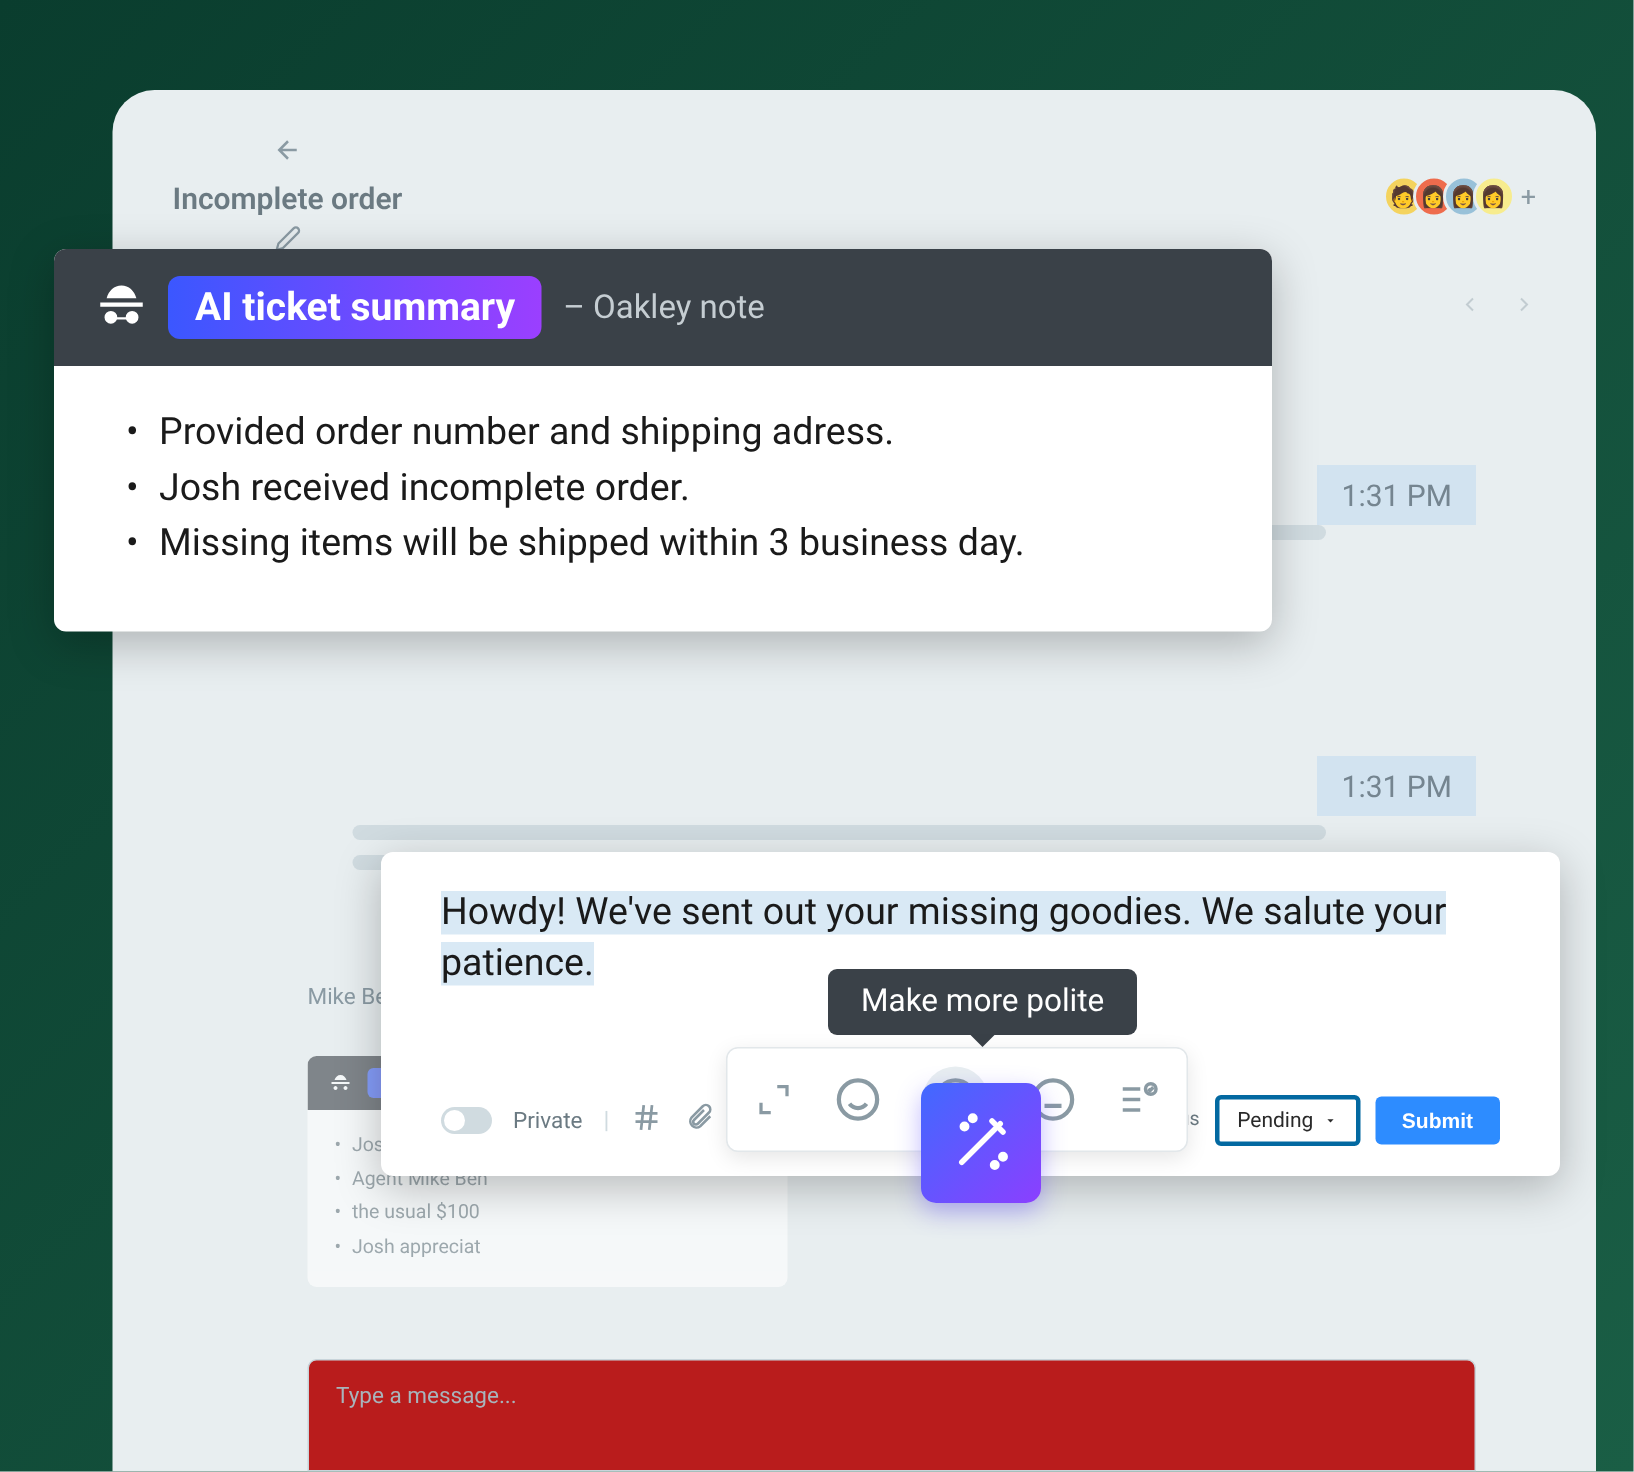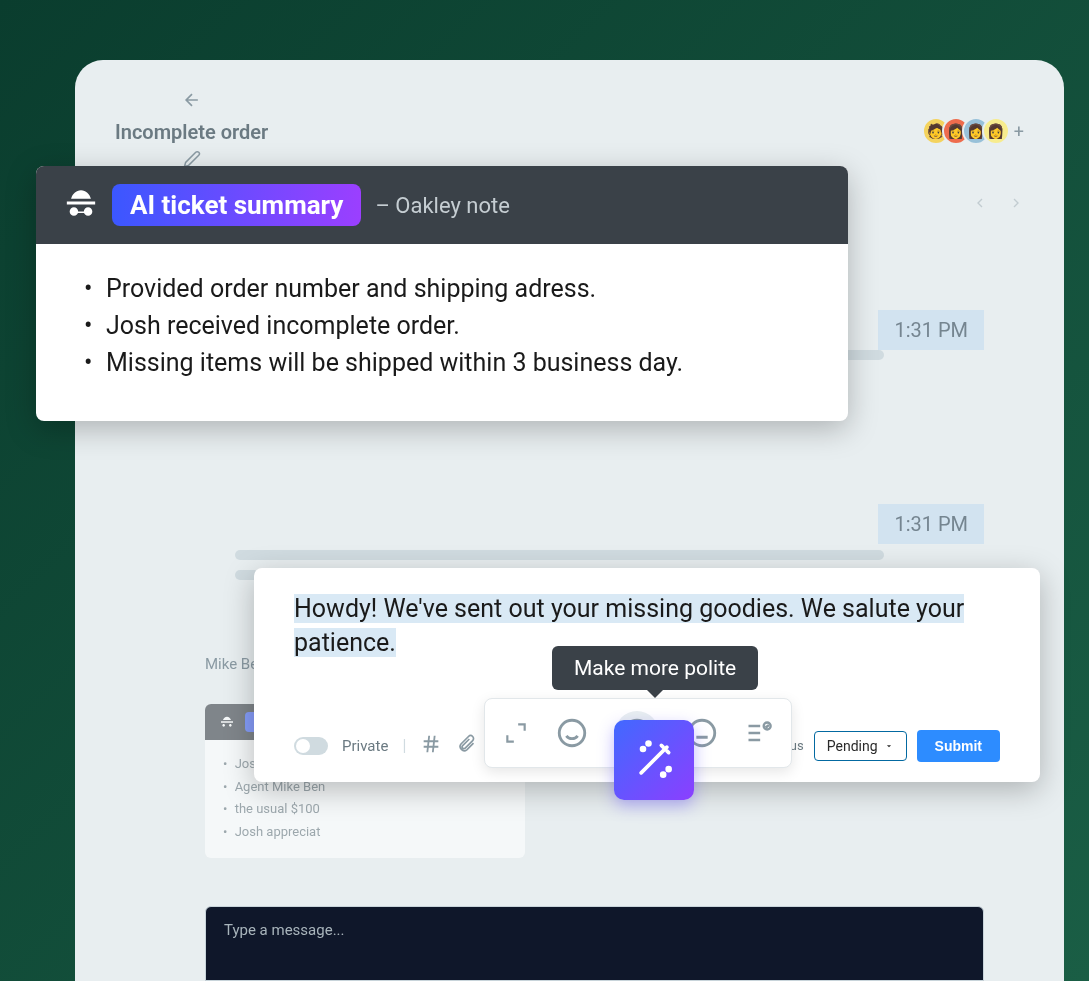--- a/index.html
+++ b/index.html
@@ -167,21 +167,21 @@
   position: absolute;
   bottom: 0;
   left: 130px;
   right: 80px;
   height: 75px;
   border: 1px solid #c8d4da;
   border-radius: 6px 6px 0 0;
   padding: 14px 18px;
   color: #a8b4bb;
   font-size: 15px;
-  background: #0f172a;
+  background: #b91c1c;
 }
 
 
 .ai-summary-card {
   position: absolute;
   top: 166px;
   left: 36px;
   width: 812px;
   background: #fff;
   border-radius: 8px;
@@ -349,21 +349,21 @@
 .footer-right {
   display: flex;
   align-items: center;
   gap: 10px;
 }
 .status-label {
   font-size: 13px;
   color: #6b7a82;
 }
 .status-select {
-  border: 1px solid #0369a1;
+  border: 3px solid #0369a1;
   background: #fff;
   padding: 6px 12px;
   border-radius: 4px;
   font-size: 14px;
   color: #2a2a2a;
   cursor: pointer;
   display: flex;
   align-items: center;
   gap: 6px;
 }

